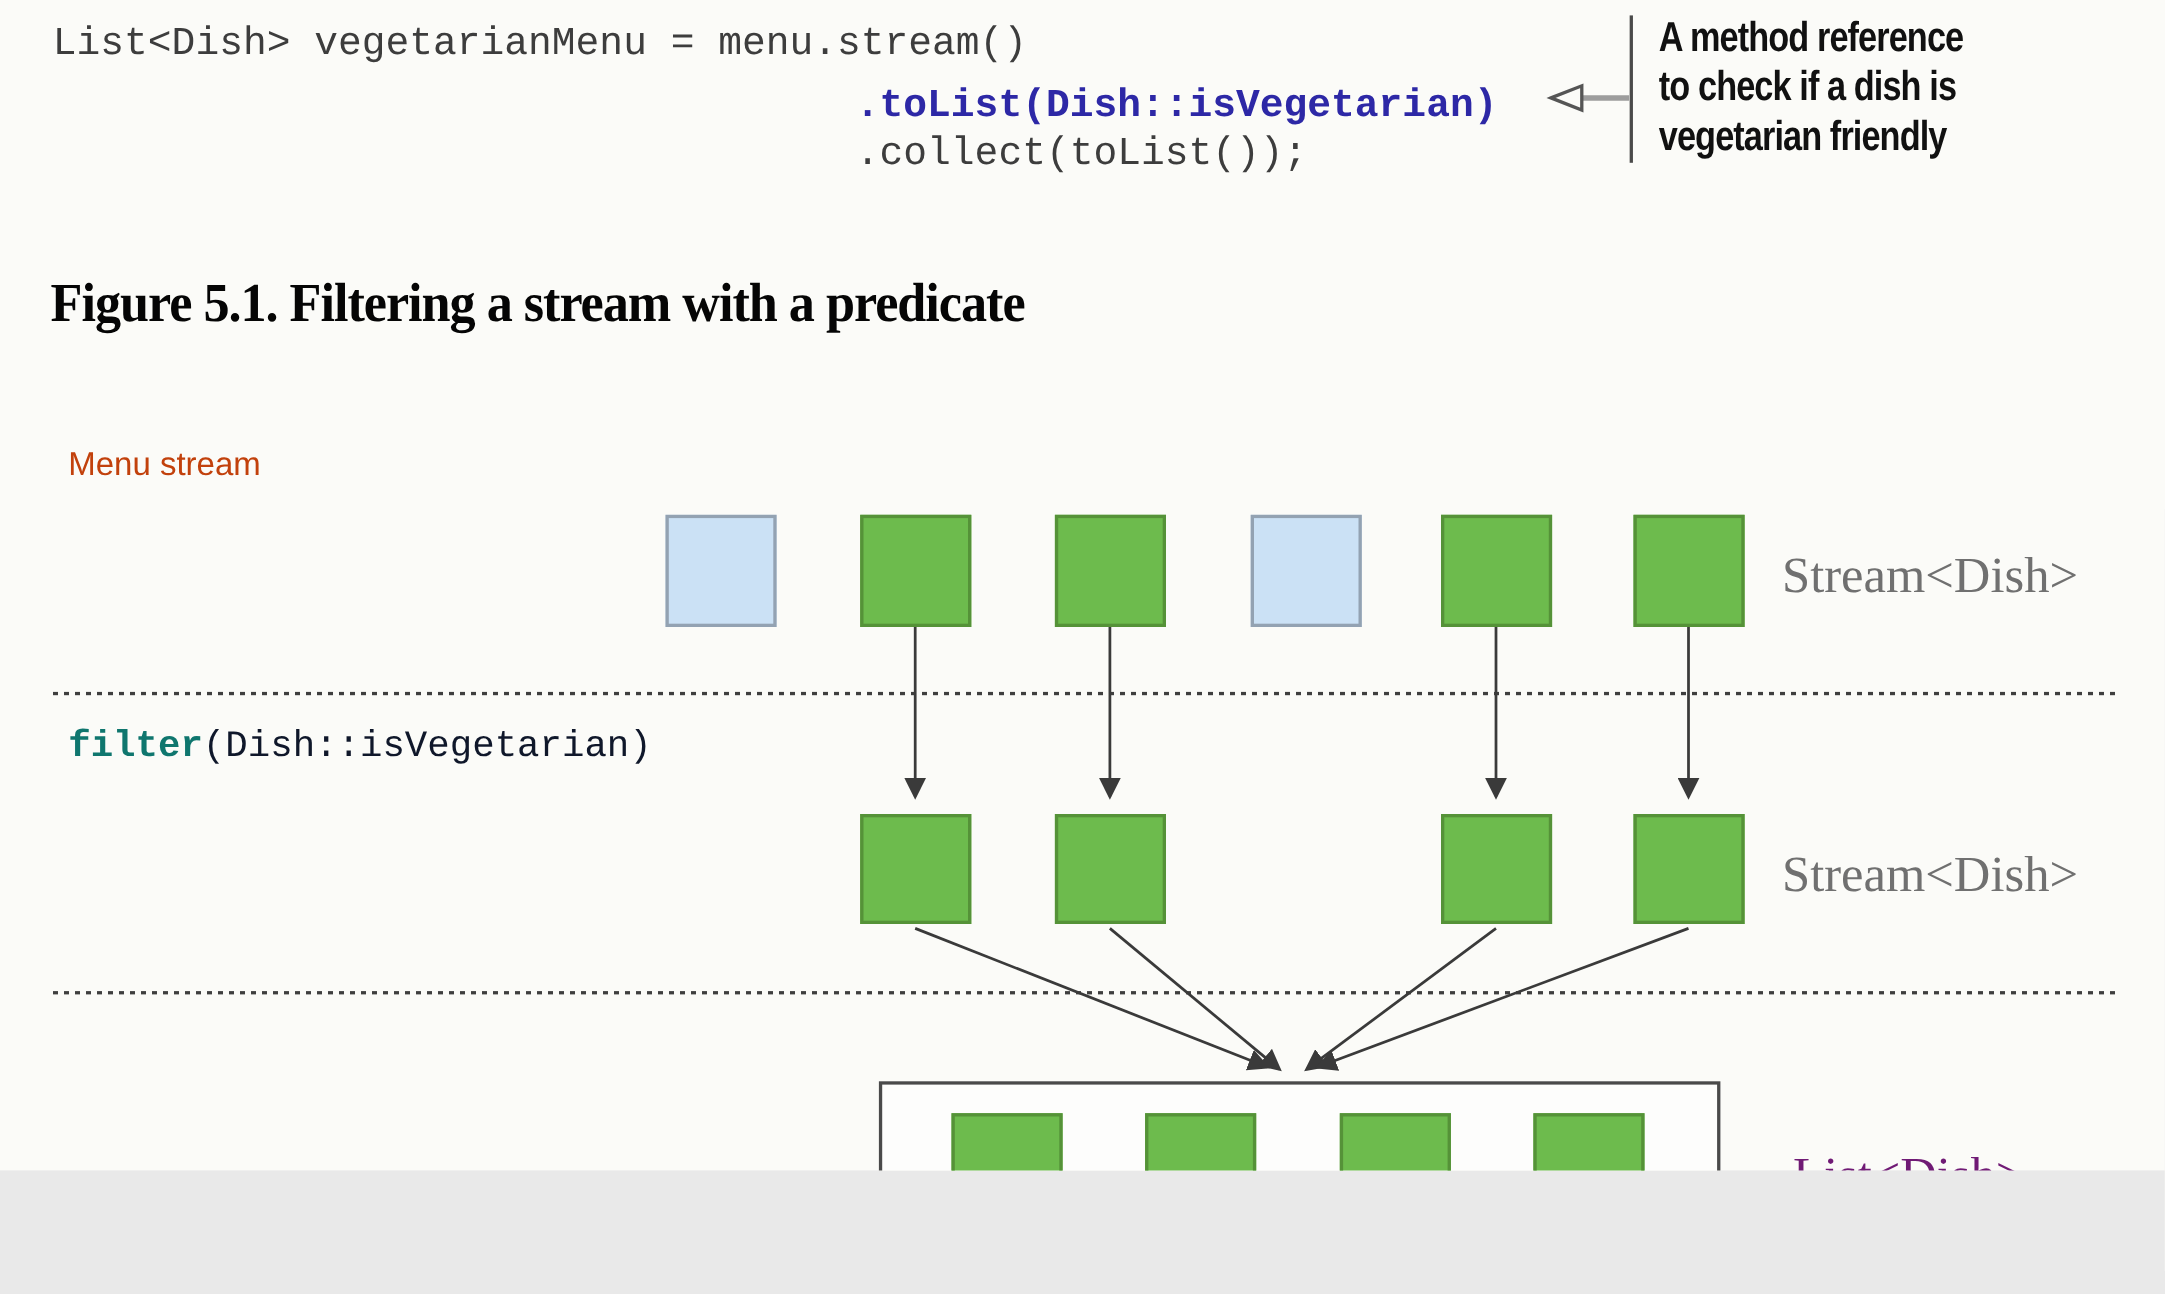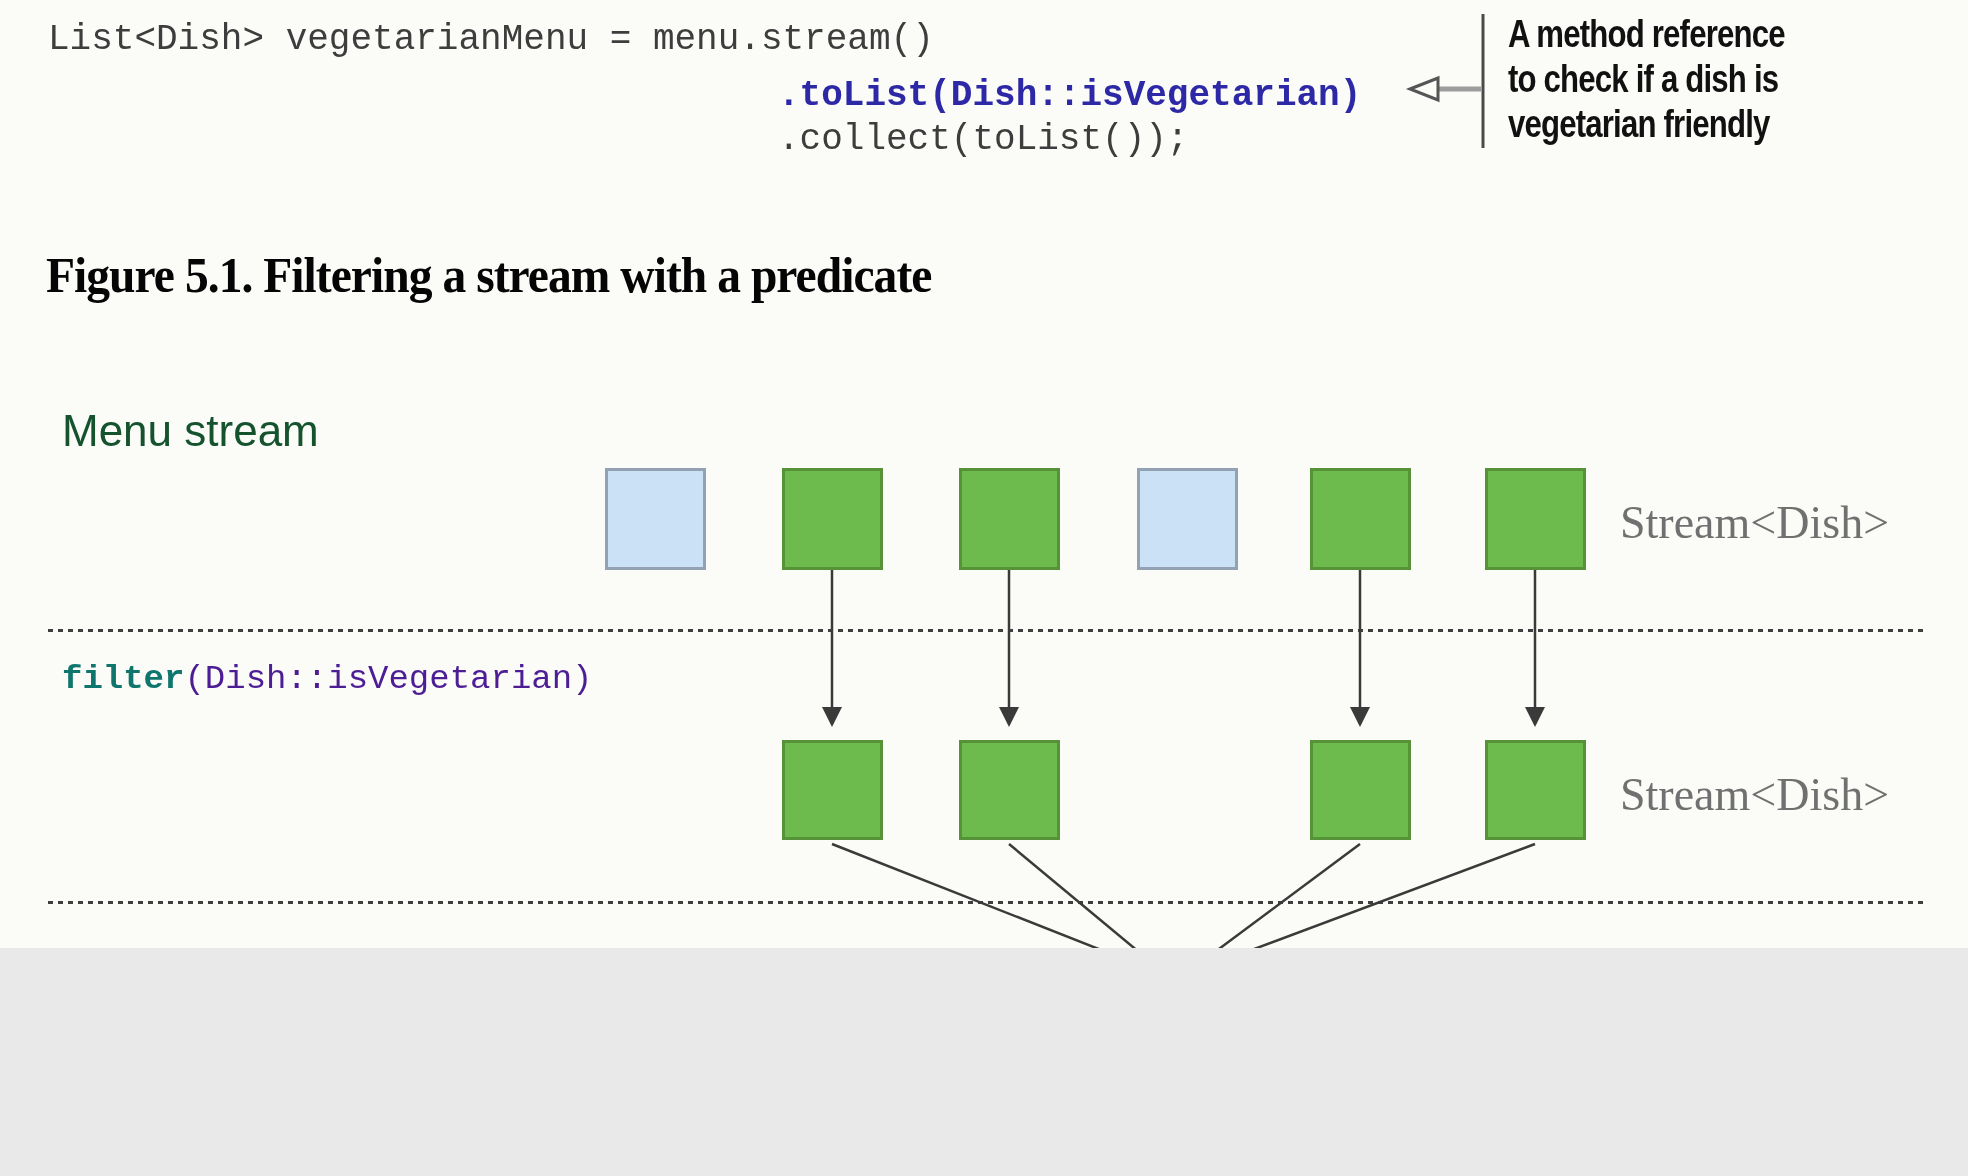--- a/index.html
+++ b/index.html
@@ -1,18 +1,18 @@
 <!DOCTYPE html>
 <html><head>
 <meta charset="utf-8">
 <style>
   html,body{margin:0;padding:0;}
   body{background:#e9e9e9;font-family:"Liberation Sans",sans-serif;}
   .page{
-    position:relative;width:1968px;height:948px;margin:0 auto;
+    position:relative;width:1968px;height:1064px;margin:0 auto;
     background:#fbfbf8;overflow:hidden;
   }
   
   .code-line{
     position:absolute;margin:0;
     font-family:"Liberation Mono","DejaVu Sans Mono",monospace;
     font-size:36px;line-height:40px;white-space:pre;
     color:#3d3d3d;
   }
   .code-l1{left:48px;top:20px;}
@@ -28,39 +28,39 @@
   
   .title{
     position:absolute;left:46px;top:246px;margin:0;
     font-family:"Liberation Serif",serif;font-weight:bold;
     font-size:50px;letter-spacing:-1px;color:#050505;
     transform:scaleX(0.95);transform-origin:left top;white-space:nowrap;
   }
   
   .menu-stream{
     position:absolute;left:62px;top:406px;
-    font-size:44px;color:#14532d;letter-spacing:0px;
+    font-size:30px;color:#c2410c;letter-spacing:0px;
   }
   .type-label{
     position:absolute;
     font-family:Liberation Serif, serif;
     font-size:46px;color:#707070;white-space:pre;
   }
   .type-1{left:1620px;top:496px;}
   .type-2{left:1620px;top:768px;}
   .type-3{left:1630px;top:1042px;color:#701a75;}
   .stage-label{
     position:absolute;
     font-family:"Liberation Mono","DejaVu Sans Mono",monospace;
     font-size:34px;white-space:pre;
   }
   .stage-1{left:62px;top:660px;}
   .stage-2{left:62px;top:936px;}
   .stage-label .fn{font-weight:bold;color:#0f766e;}
-  .stage-label .args{color:#4c1d95;}
+  .stage-label .args{color:#0f172a;}
   
   .dashed{
     position:absolute;left:48px;width:1878px;height:3px;
     background:repeating-linear-gradient(90deg,#3f3f3f 0 5px,transparent 5px 10px);
   }
   .dashed-1{top:629px;}
   .dashed-2{top:901px;}
   
   .row{position:absolute;left:0;width:100%;}
   .row-1{top:468px;height:102px;}

